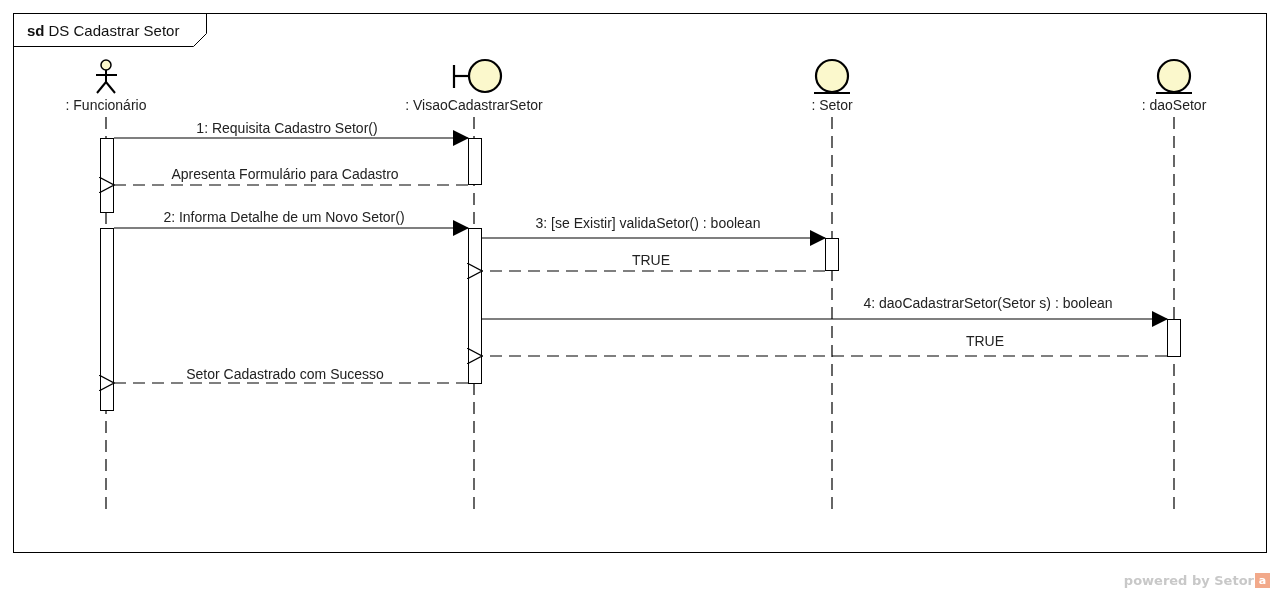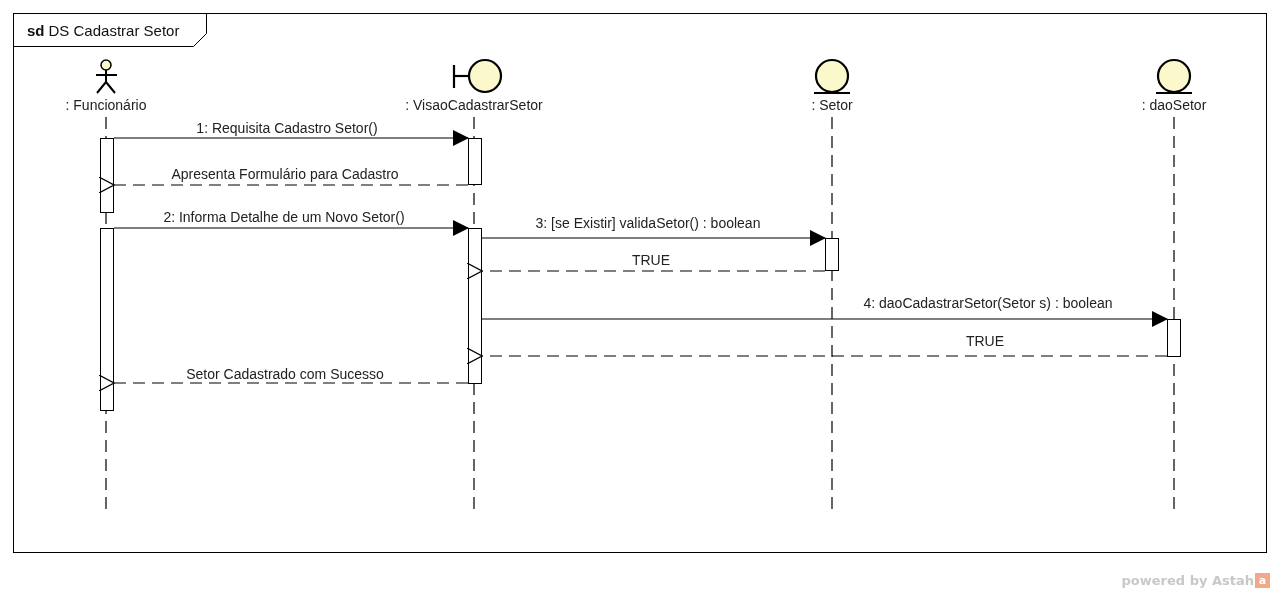--- a/index.html
+++ b/index.html
@@ -90,15 +90,15 @@
   <text class="lbl" x="285" y="179" text-anchor="middle">Apresenta Formulário para Cadastro</text>
   <text class="lbl" x="284" y="222" text-anchor="middle">2: Informa Detalhe de um Novo Setor()</text>
   <text class="lbl" x="648" y="228" text-anchor="middle">3: [se Existir] validaSetor() : boolean</text>
   <text class="lbl" x="651" y="265" text-anchor="middle">TRUE</text>
   <text class="lbl" x="988" y="308" text-anchor="middle">4: daoCadastrarSetor(Setor s) : boolean</text>
   <text class="lbl" x="985" y="346" text-anchor="middle">TRUE</text>
   <text class="lbl" x="285" y="379" text-anchor="middle">Setor Cadastrado com Sucesso</text>
 </svg>
 
 <div class="powered">
-  <span>powered by Astah</span>
+  <span>powered by Setor</span>
   <span class="astah-logo">a</span>
 </div>
 
 </body></html>

